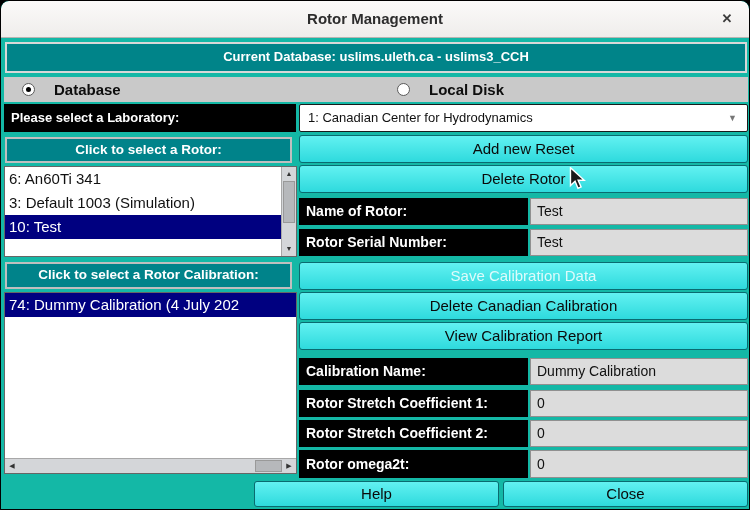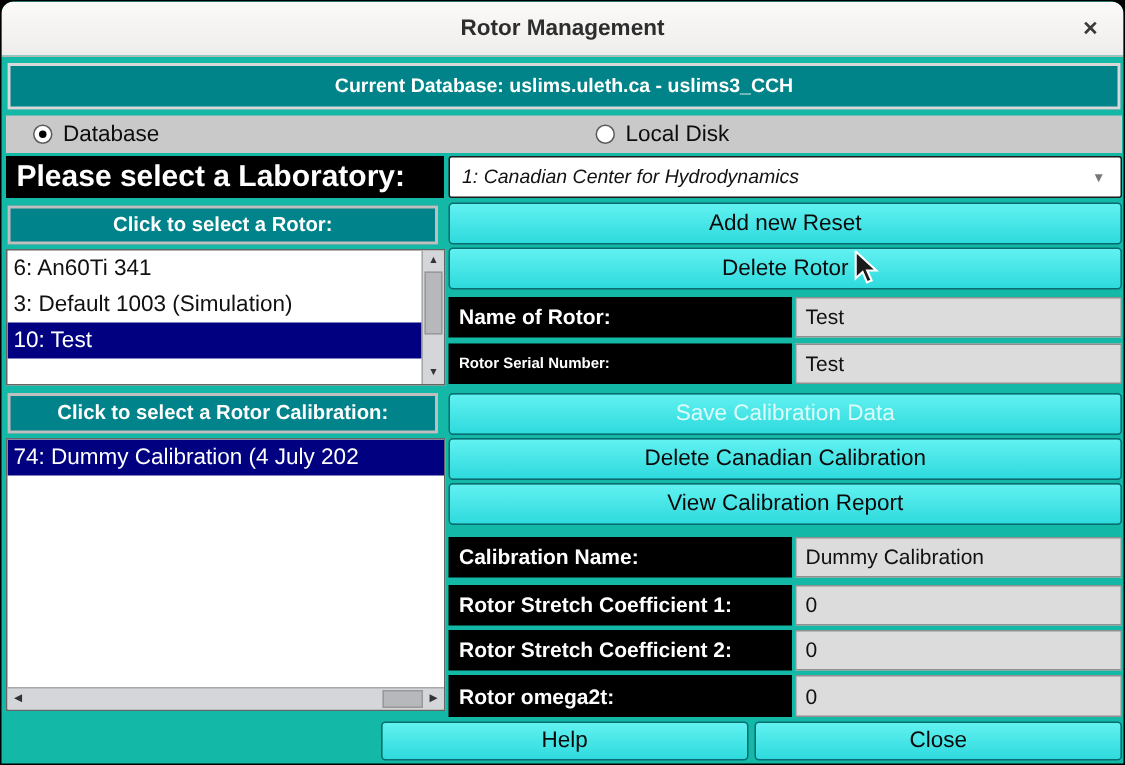--- a/index.html
+++ b/index.html
@@ -31,35 +31,35 @@
   
   .radio-row{position:absolute;left:3px;top:76px;width:744px;height:25px;background:#c9c9c9;}
   .radio-opt{position:absolute;top:0;height:25px;display:flex;align-items:center;}
   .radio-opt .circle{
     width:13px;height:13px;border-radius:50%;background:#fff;
     border:1px solid #5a5a5a;position:relative;flex:none;
   }
   .radio-opt .circle.sel::after{
     content:"";position:absolute;left:3px;top:3px;width:5px;height:5px;border-radius:50%;background:#000;
   }
-  .radio-opt .rlabel{margin-left:7px;font-size:15px;font-weight:normal;color:#0d0d0d;}
+  .radio-opt .rlabel{margin-left:19px;font-size:15px;font-weight:bold;color:#0d0d0d;}
   
   .blabel{
     position:absolute;background:#000;color:#fff;font-weight:bold;
     padding-left:7px;overflow:hidden;white-space:nowrap;
   }
   .field{
     position:absolute;background:#dcdcdc;border:1px solid #909090;
     font-size:14px;color:#111;padding-left:6px;line-height:24px;overflow:hidden;white-space:nowrap;
   }
   
   .dropdown{
     position:absolute;left:298px;top:103px;width:449px;height:28px;background:#fff;
     border:1px solid #1a1a1a;border-radius:2px;font-size:13px;color:#111;
-    line-height:26px;padding-left:8px;font-style:italic;
+    line-height:26px;padding-left:8px;
   }
   .dropdown .arrow{position:absolute;right:10px;top:0;font-size:9px;color:#777;line-height:26px;}
   
   .tbanner{
     position:absolute;background:#00838a;border:2px solid #bfbfbf;
     color:#fff;font-weight:bold;font-size:13.5px;text-align:center;line-height:21px;
   }
   
   .listbox{position:absolute;background:#fff;border:1px solid #666;overflow:hidden;}
   .litem{
@@ -100,21 +100,21 @@
     <div class="radio-opt" style="left:18px;">
       <span class="circle sel"></span>
       <span class="rlabel">Database</span>
     </div>
     <div class="radio-opt" style="left:393px;">
       <span class="circle"></span>
       <span class="rlabel">Local Disk</span>
     </div>
   </div>
 
-  <div class="blabel" style="left:3px;top:103px;width:292px;height:28px;font-size:20px;line-height:28px;">Please select a Laboratory:</div>
+  <div class="blabel" style="left:3px;top:103px;width:292px;height:28px;font-size:13px;line-height:28px;">Please select a Laboratory:</div>
   <div class="dropdown">
     <span>1: Canadian Center for Hydrodynamics</span>
     <span class="arrow">▼</span>
   </div>
 
   <div class="tbanner" style="left:4px;top:136px;width:287px;height:26px;">Click to select a Rotor:</div>
 
   <div class="listbox" style="left:3px;top:165px;width:293px;height:91px;">
     <div style="width:277px;">
       <div class="litem">6: An60Ti 341</div>
@@ -138,21 +138,21 @@
       <div class="sarrow" style="right:0;">▶</div>
     </div>
   </div>
 
   <div class="btn" style="left:298px;top:134px;width:449px;height:28px;">Add new Reset</div>
   <div class="btn" style="left:298px;top:164px;width:449px;height:28px;">Delete Rotor</div>
 
   <div class="blabel" style="left:298px;top:197px;width:229px;height:27px;font-size:14px;line-height:27px;">Name of Rotor:</div>
   <div class="field" style="left:529px;top:197px;width:218px;height:27px;">Test</div>
 
-  <div class="blabel" style="left:298px;top:228px;width:229px;height:27px;font-size:10px;line-height:27px;">Rotor Serial Number:</div>
+  <div class="blabel" style="left:298px;top:228px;width:229px;height:27px;font-size:14px;line-height:27px;">Rotor Serial Number:</div>
   <div class="field" style="left:529px;top:228px;width:218px;height:27px;">Test</div>
 
   <div class="btn disabled" style="left:298px;top:261px;width:449px;height:28px;">Save Calibration Data</div>
   <div class="btn" style="left:298px;top:291px;width:449px;height:28px;">Delete Canadian Calibration</div>
   <div class="btn" style="left:298px;top:321px;width:449px;height:28px;">View Calibration Report</div>
 
   <div class="blabel" style="left:298px;top:357px;width:229px;height:27px;font-size:14px;line-height:27px;">Calibration Name:</div>
   <div class="field" style="left:529px;top:357px;width:218px;height:27px;">Dummy Calibration</div>
 
   <div class="blabel" style="left:298px;top:389px;width:229px;height:27px;font-size:14px;line-height:27px;">Rotor Stretch Coefficient 1:</div>

